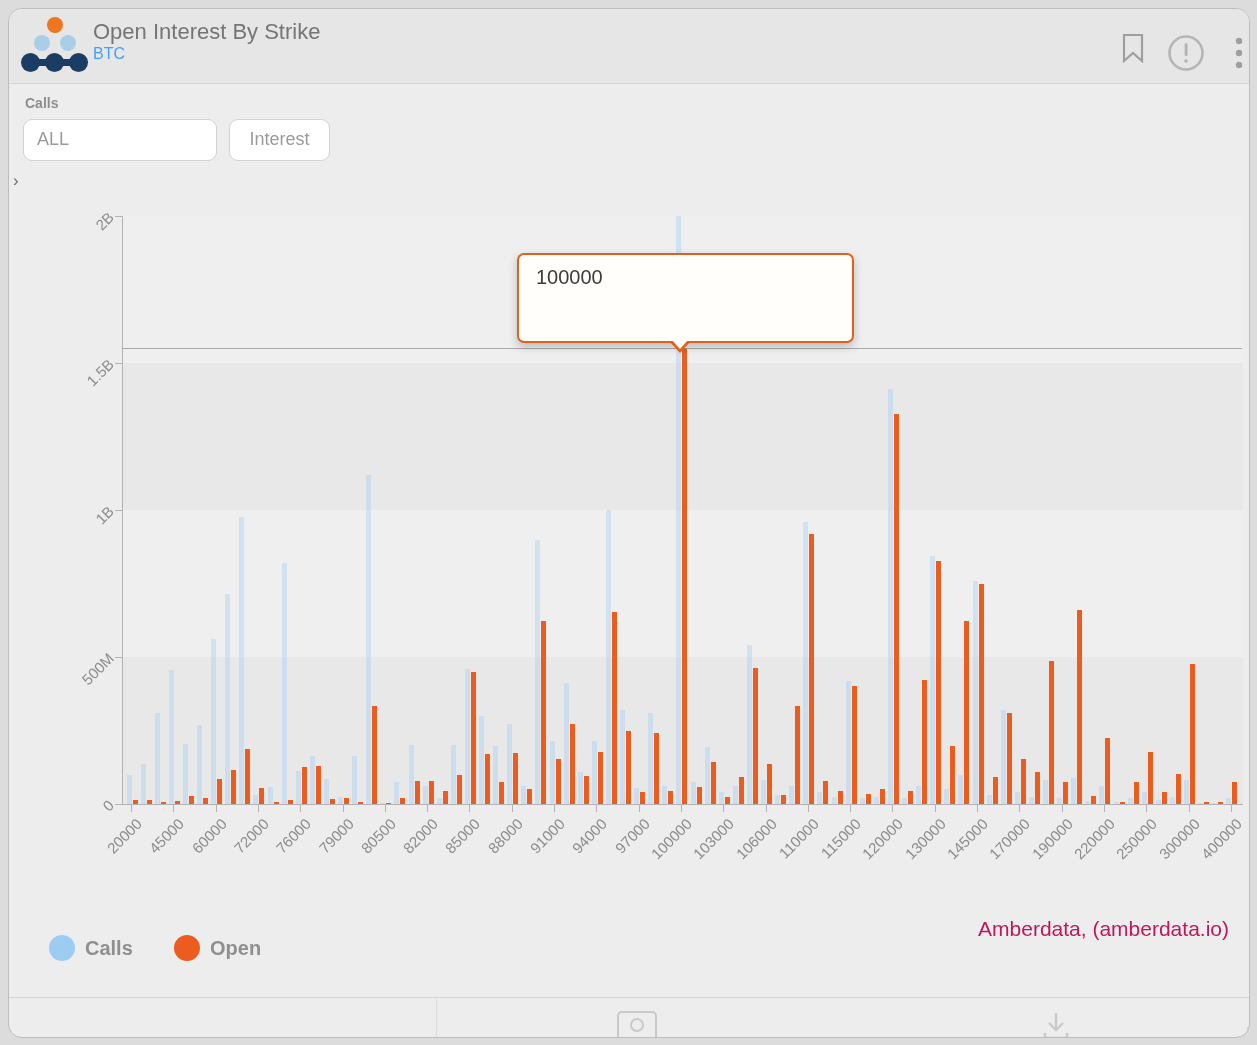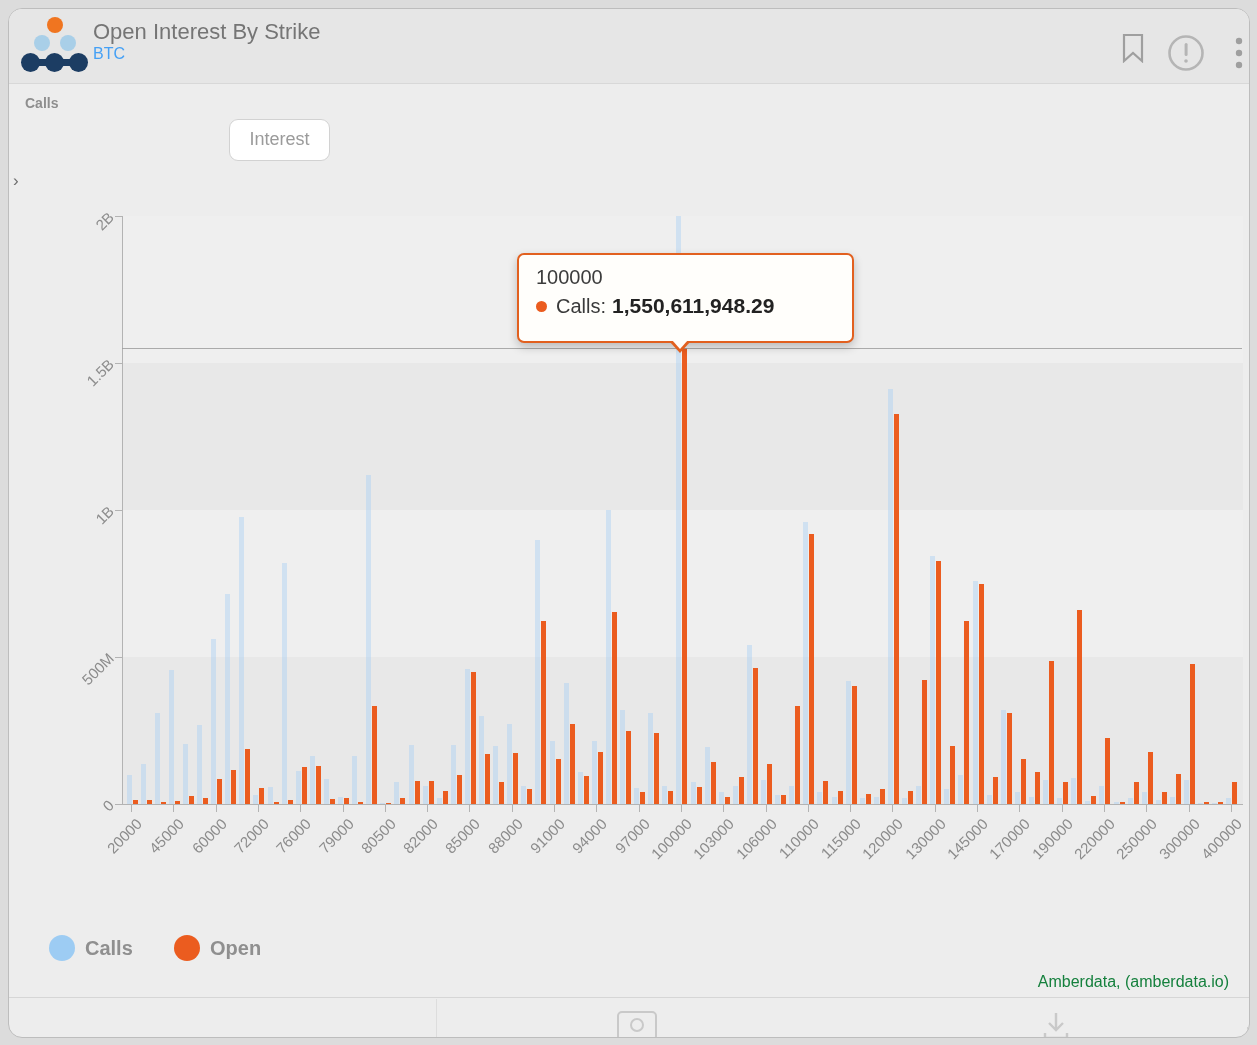--- a/index.html
+++ b/index.html
@@ -51,21 +51,21 @@
   #tip-row{margin-top:5px;font-size:20px;color:#3a3a3a;display:flex;align-items:center;}
   #tip-dot{width:11px;height:11px;border-radius:50%;background:#eb5c1f;margin-right:9px;}
   #tip-val{font-weight:bold;font-size:21px;color:#222;margin-left:6px;}
   #tip-ptr-o{position:absolute;left:150px;top:86px;width:0;height:0;z-index:21;
        border-left:11px solid transparent;border-right:11px solid transparent;border-top:12px solid #e2601f;}
   #tip-ptr-i{position:absolute;left:153px;top:85px;width:0;height:0;z-index:22;
        border-left:8px solid transparent;border-right:8px solid transparent;border-top:9px solid #fffefb;}
   
   .lgd-dot{position:absolute;top:926px;width:26px;height:26px;border-radius:50%;}
   .lgd-lab{position:absolute;top:928px;font-size:20px;font-weight:bold;color:#8f8f8f;}
-  #foot{position:absolute;right:20px;top:964px;font-size:16px;color:#15803d;}
+  #foot{position:absolute;right:20px;top:908px;font-size:21px;color:#be185d;}
   #tb-line{position:absolute;left:0;top:988px;width:100%;height:1px;background:#d6d6d6;}
   #tb-div{position:absolute;left:427px;top:990px;width:1px;height:48px;background:#ddd;}
   .tbic{position:absolute;color:#c9c9c9;}
   #cam{left:608px;top:1002px;width:40px;height:30px;border:2px solid #c9c9c9;border-radius:5px;box-sizing:border-box;}
   #cam-lens{position:absolute;left:11px;top:5px;width:14px;height:14px;border:2px solid #c9c9c9;border-radius:50%;box-sizing:border-box;}
   #corner{position:absolute;left:1224px;top:1018px;width:14px;height:14px;
           border-right:2px solid #cfcfcf;border-bottom:2px solid #cfcfcf;}
 </style>
 </head>
 <body>
@@ -94,20 +94,21 @@
         <circle cx="19" cy="27" r="1.8" fill="#b5b5b5"></circle>
       </svg>
       <svg class="hic" style="left:1226px;top:27px" width="8" height="34" viewBox="0 0 8 34">
         <circle cx="4" cy="5" r="3.2" fill="#9f9f9f"></circle>
           <circle cx="4" cy="17" r="3.2" fill="#9f9f9f"></circle>
           <circle cx="4" cy="29" r="3.2" fill="#9f9f9f"></circle>
       </svg>
     </div>
 
     <div class="flabel">Calls</div>
+    <div class="fbox" id="expiry-box">ALL</div>
     <div class="fbox" id="notional-btn">Interest</div>
     <div id="collapse">›</div>
 
     <div>
       <div class="wring" style="left:565px;top:327px;"></div>
       <div class="wring" style="left:450px;top:449px;"></div>
       <div class="wring" style="left:680px;top:449px;"></div>
       <div class="wring" style="left:335px;top:570px;"></div>
       <div class="wring" style="left:565px;top:570px;"></div>
       <div class="wring" style="left:795px;top:570px;"></div>
@@ -277,25 +278,20 @@
         <div class="bar call" style="left: 1095.2px; height: 2.058px;"></div>
         <div class="bar put" style="left: 1103.3px; height: 5.88px;"></div>
         <div class="bar call" style="left: 1109.3px; height: 22.05px;"></div>
       </div>
     <div id="xhair"></div>
     <div id="yaxis"></div>
     <div id="xaxis"></div>
 
     <div id="tip">
       <div id="tip-strike">100000</div>
-      <div id="tip-row">
-        <span id="tip-dot"></span>
-        <span>Calls:</span>
-        <span id="tip-val">1,550,611,948.29</span>
-      </div>
       <div id="tip-ptr-o"></div>
         <div id="tip-ptr-i"></div>
     </div>
 
     <div class="lgd-dot" style="left:40px;background:#9dccf3;"></div>
     <div class="lgd-lab" style="left:76px;">Calls</div>
     <div class="lgd-dot" style="left:165px;background:#eb5c1f;"></div>
     <div class="lgd-lab" style="left:201px;">Open</div>
 
     <div id="foot">Amberdata, (amberdata.io)</div>

